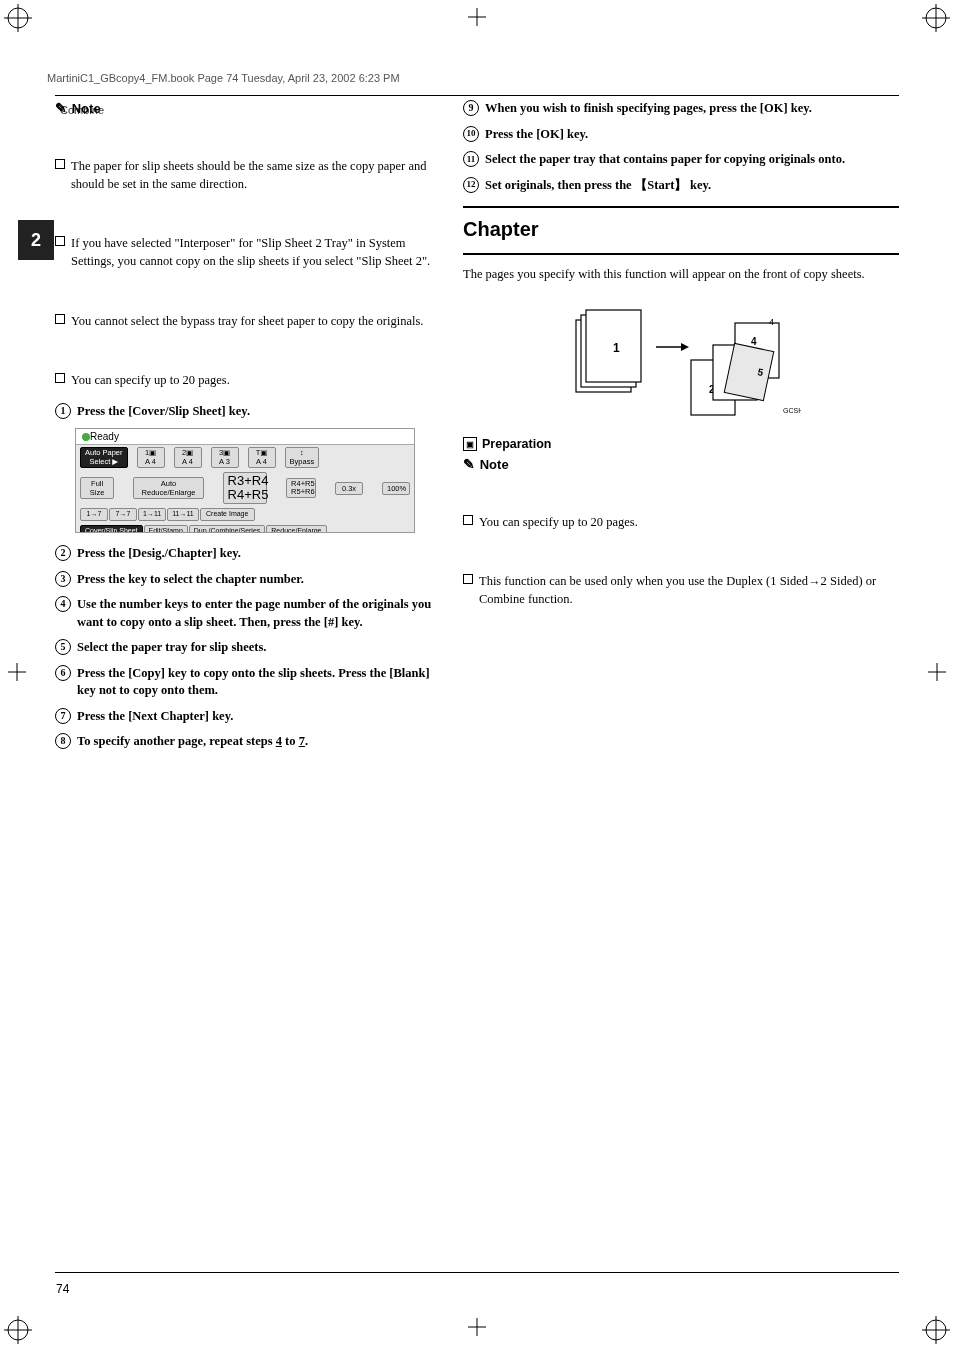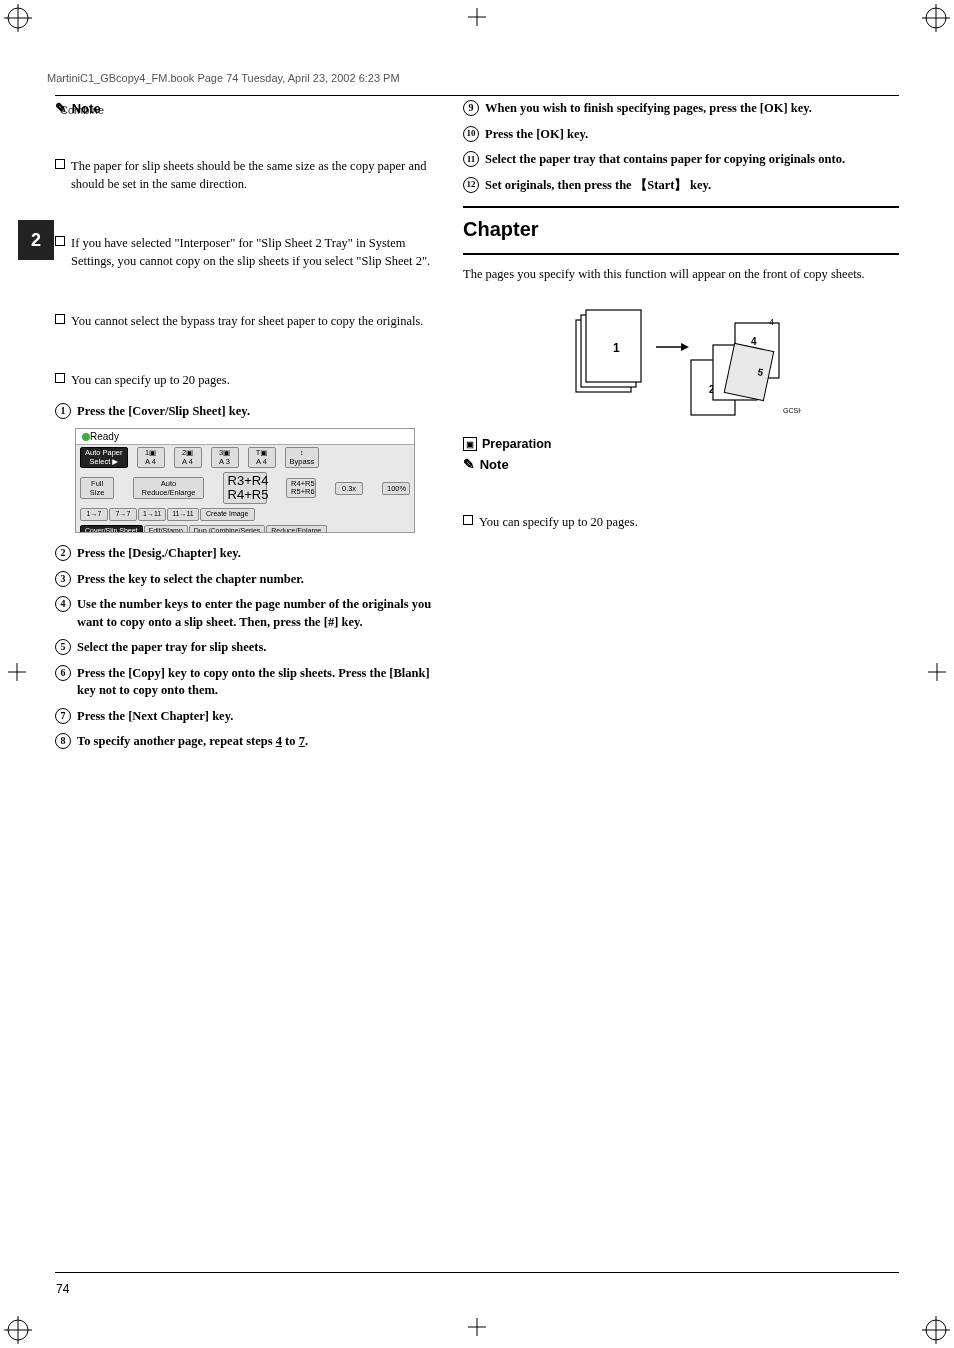--- a/index.html
+++ b/index.html
@@ -530,16 +530,20 @@
 
     <div class="note-section">
       <div class="note-header">
         <span class="note-pencil-icon">✎</span>
         <span>Note</span>
       </div>
       <div class="note-item">
         <div class="checkbox-icon"></div>
         <span>You can specify up to 20 pages.</span>
       </div>
+      <div class="note-item">
+        <div class="checkbox-icon"></div>
+        <span>This function can be used only when you use the Duplex (1 Sided→2 Sided) or Combine function.</span>
+      </div>
     </div>
 
   </div>
 </div>
 
 </body></html>

